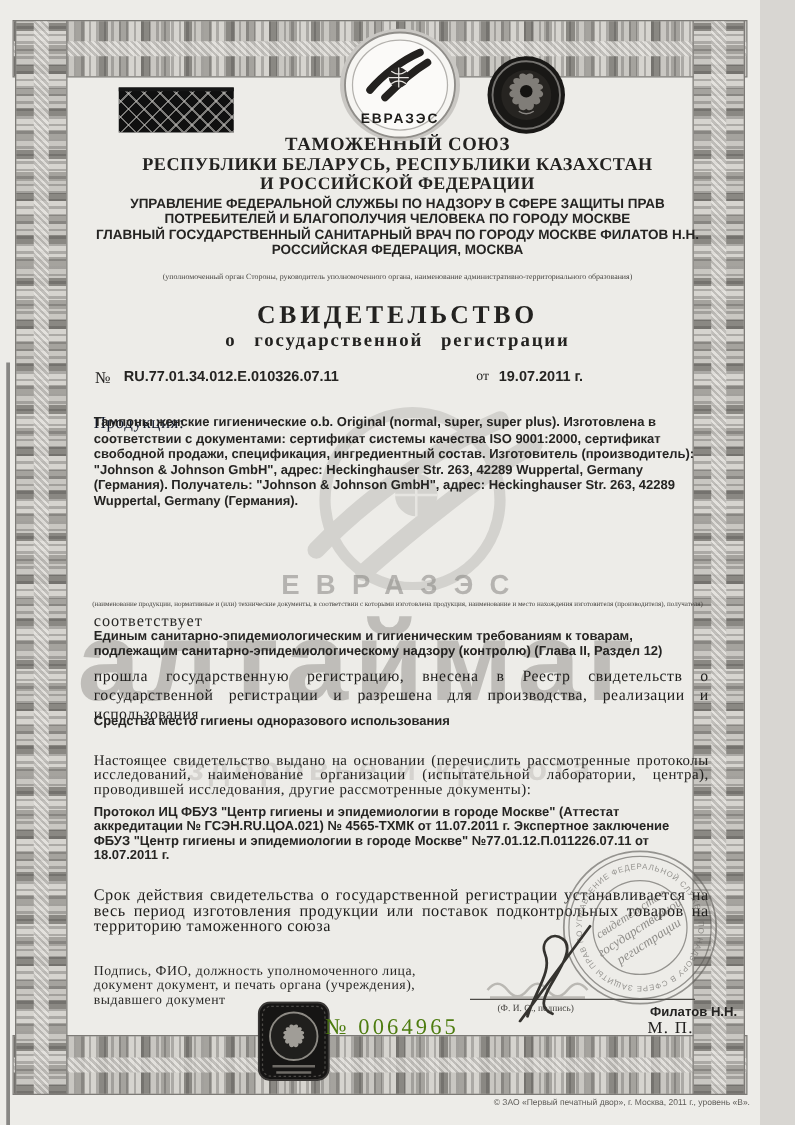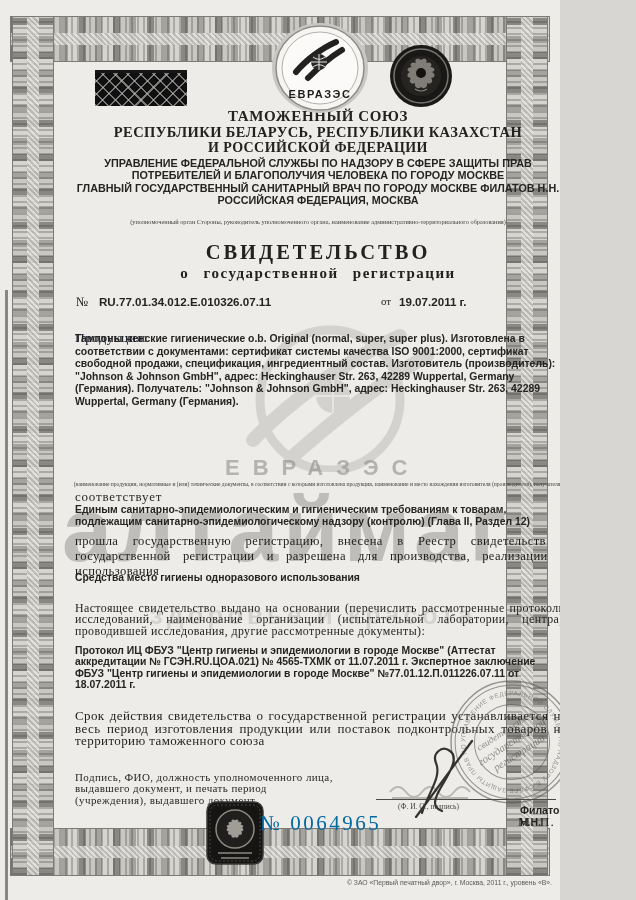--- a/index.html
+++ b/index.html
@@ -1,17 +1,17 @@
 <!DOCTYPE html>
 <html><head>
 <meta charset="utf-8">
 <style>
   html,body{margin:0;padding:0;background:#d8d6d2;}
-  .page{position:relative;width:540px;height:900px;background:#edece8;overflow:hidden;
-        font-family:"Liberation Serif",serif;color:#232220;padding-left:20px;}
+  .page{position:relative;width:608px;height:900px;background:#edece8;overflow:hidden;
+        font-family:"Liberation Serif",serif;color:#232220;}
   .abs{position:absolute;}
   
   .band{position:absolute;z-index:1;border:1px solid #7d7b77;box-sizing:border-box;}
   .band-h{background:
     repeating-linear-gradient(90deg, rgba(60,58,56,.28) 0 2px, transparent 2px 6px),
     repeating-linear-gradient(90deg, #8a8883 0 7px, #c9c7c2 7px 16px, #a5a39e 16px 23px, #d6d4cf 23px 34px),
     linear-gradient(180deg,#b5b3ae,#8d8b86 50%,#b5b3ae);}
   .band-h::before{content:"";position:absolute;left:0;right:0;top:37%;height:26%;
     background:repeating-linear-gradient(45deg,#e6e4e0 0 2px,#bdbbb7 2px 4px);opacity:.85;}
   .band-v{background:
@@ -55,21 +55,21 @@
   .conf-text{left:75px;top:504px;width:470px;font-size:10.4px;line-height:11.8px;}
   .passed{left:75px;top:534px;width:492px;font-size:12.6px;line-height:15.2px;}
   .category{left:75px;top:572px;font-size:10.4px;}
   .basis-intro{left:75px;top:603px;width:492px;font-size:11.9px;line-height:11.4px;}
   .basis-details{left:75px;top:645px;width:492px;font-size:10.4px;line-height:11.4px;}
   .validity{left:75px;top:710px;width:492px;font-size:13px;line-height:12.6px;}
   .sign-note{left:75px;top:772px;width:266px;font-size:11px;line-height:11.4px;letter-spacing:.4px;color:#2a2927;}
   .sig-line{left:376px;top:799px;width:180px;border-top:1px solid #4c4a46;z-index:6;}
   .sig-cap{left:398px;top:802px;font-size:7.5px;color:#45433f;z-index:6;}
   .signer{left:520px;top:784px;font-size:10.5px;z-index:7;margin-top:20px;}
-  .serial{left:260px;top:811px;font-size:21px;letter-spacing:2.5px;color:#0369a1;z-index:6;}
+  .serial{left:260px;top:811px;font-size:18px;letter-spacing:2.5px;color:#4d7c0f;z-index:6;}
   .mp{left:518px;top:814px;font-size:13.5px;letter-spacing:1px;z-index:6;}
   .footer{right:8px;top:879px;font-family:"Liberation Sans",sans-serif;font-size:6.8px;color:#5c5a56;z-index:3;}
   
   .wm{z-index:2;pointer-events:none;}
   .wm-evrazes{left:195px;top:312px;width:270px;height:160px;opacity:.3;}
   .wm-evrazes-label{left:225px;top:455px;font-family:"Liberation Sans",sans-serif;font-weight:bold;
      font-size:22px;letter-spacing:13px;color:rgba(135,133,129,.55);}
   .wm-altai{left:62px;top:485px;font-family:"Liberation Sans",sans-serif;font-weight:bold;
      font-size:90px;letter-spacing:5px;color:rgba(122,120,116,.40);line-height:90px;}
   .wm-health{left:150px;top:600px;font-family:"Liberation Sans",sans-serif;font-weight:bold;
@@ -180,21 +180,21 @@
         <textPath href="#rimTop">УПРАВЛЕНИЕ ФЕДЕРАЛЬНОЙ СЛУЖБЫ ПО НАДЗОРУ В СФЕРЕ ЗАЩИТЫ ПРАВ ПОТРЕБИТЕЛЕЙ • ОГРН 1057746466535 •</textPath>
       </text>
       <g transform="rotate(-33 63 63)" font-family="Liberation Serif, serif" font-style="italic" fill="#55534f" text-anchor="middle">
         <text x="63" y="53" font-size="9.5">свидетельств о</text>
         <text x="63" y="66" font-size="10.5">государственной</text>
         <text x="63" y="79" font-size="10.5">регистрации</text>
       </g>
     </svg>
   </div>
 
-  <div class="abs z3 sign-note">Подпись, ФИО, должность уполномоченного лица, выдавшего документ, и печать период (учреждения), выдавшего документ</div>
+  <div class="abs z3 sign-note">Подпись, ФИО, должность уполномоченного лица, документ документ, и печать органа (учреждения), выдавшего документ</div>
   <div class="abs ghost">
     <svg width="100" height="26" viewBox="0 0 100 26">
       <path d="M4,14 q8,-10 16,0 t16,0 t16,0 t16,0 t16,0 M6,20 h76" stroke="#bab8b3" stroke-width="2" fill="none"></path>
     </svg>
   </div>
   <div class="abs sig-line"></div>
   <div class="abs fine sig-cap">(Ф. И. О., подпись)</div>
   <div class="abs scrawl">
     <svg width="75" height="85" viewBox="0 0 75 85">
       <path d="M14,80 C20,60 34,44 28,30 C24,20 34,12 42,18 C52,25 40,42 32,56 C26,67 24,74 34,78 M8,84 L64,8" stroke="#35332f" stroke-width="2.2" fill="none" stroke-linecap="round"></path>

